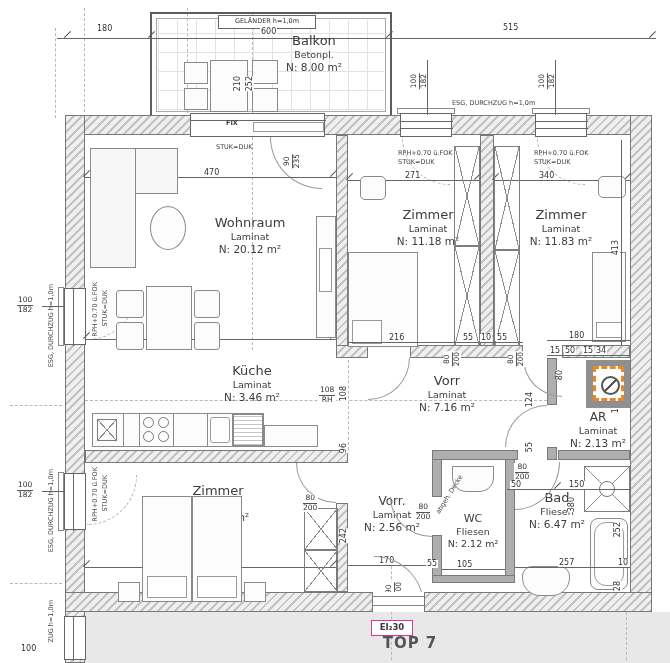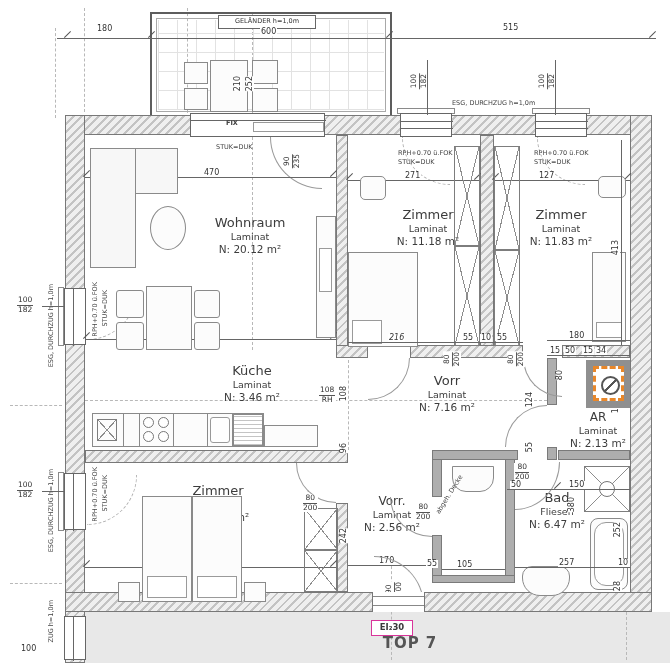--- a/index.html
+++ b/index.html
@@ -223,33 +223,33 @@
   <div class="room" style="left:528px;top:207px;width:66px;">
     <div class="nm">Zimmer</div>
     <div class="fl">Laminat</div>
     <div class="ar">N: 11.83 m²</div>
   </div>
   <div class="ann" style="left:534px;top:150px;">RPH+0.70 ü.FOK</div>
   <div class="ann" style="left:534px;top:159px;">STUK=DUK</div>
   <div class="dline" style="left:494px;top:180px;width:136px;height:1px;"></div>
   <div class="tick" style="left:491px;top:176px;"></div>
   <div class="tick" style="left:623px;top:176px;"></div>
-  <div class="dim" style="left:538px;top:172px;">127</div>
+  <div class="dim" style="left:538px;top:172px;">340</div>
   <div class="xbox" style="left:494px;top:146px;width:26px;height:104px;"></div>
   <div class="xbox" style="left:494px;top:250px;width:26px;height:96px;"></div>
   <div class="furn" style="left:598px;top:176px;width:28px;height:22px;border-radius:5px;"></div>
   <div class="furn" style="left:592px;top:252px;width:34px;height:90px;"></div>
   <div class="inner" style="left:596px;top:322px;width:26px;height:16px;"></div>
   <div class="dline" style="left:621px;top:140px;width:1px;height:205px;"></div>
   <div class="vdim" style="left:612px;top:240px;">413</div>
 
   <div class="arc br" style="left:368px;top:358px;width:42px;height:42px;"></div>
   <div class="arc bl" style="left:523px;top:358px;width:39px;height:39px;"></div>
   <div class="dline" style="left:348px;top:342px;width:175px;height:1px;"></div>
-  <div class="dim" style="left:388px;top:334px;font-style:italic;">216</div>
+  <div class="dim" style="left:388px;top:334px;">216</div>
   <div class="dim" style="left:462px;top:334px;">55</div>
   <div class="dim" style="left:480px;top:334px;">10</div>
   <div class="dim" style="left:496px;top:334px;">55</div>
   <div class="frac fracr" style="left:444px;top:350px;">
     <span class="num">80</span>
       <span class="den">200</span>
   </div>
   <div class="frac fracr" style="left:508px;top:350px;">
     <span class="num">80</span>
       <span class="den">200</span>
@@ -346,20 +346,25 @@
   </div>
   <div class="dline" style="left:348px;top:565px;width:84px;height:1px;"></div>
   <div class="dim" style="left:378px;top:557px;">170</div>
   <div class="dim" style="left:426px;top:560px;">55</div>
   <div class="arc tr" style="left:374px;top:556px;width:50px;height:50px;"></div>
   <div class="frac fracr" style="left:386px;top:580px;">
     <span class="num">90</span>
       <span class="den">200</span>
   </div>
 
+  <div class="room" style="left:445px;top:512px;width:56px;">
+    <div class="nm" style="font-size:11px;">WC</div>
+    <div class="fl">Fliesen</div>
+    <div class="ar" style="font-size:9.5px;">N: 2.12 m²</div>
+  </div>
   <div class="furn" style="left:452px;top:466px;width:42px;height:26px;border-radius:0 0 14px 14px;"></div>
   <div class="ann" style="left:438px;top:510px;transform:rotate(-58deg);transform-origin:left center;">abgeh. Decke</div>
   <div class="dline" style="left:442px;top:569px;width:63px;height:1px;"></div>
   <div class="dim" style="left:456px;top:561px;">105</div>
 
   <div class="room" style="left:528px;top:490px;width:58px;">
     <div class="nm">Bad</div>
     <div class="fl">Fliesen</div>
     <div class="ar">N: 6.47 m²</div>
   </div>
@@ -386,14 +391,19 @@
   <div class="dim" style="left:617px;top:559px;">10</div>
   <div class="vdim" style="left:614px;top:581px;">28</div>
 
   <div class="abs" style="left:372px;top:592px;width:53px;height:20px;background:#fff;border-left:1px solid #777;border-right:1px solid #777;box-sizing:border-box;">
     <div class="abs" style="left:0;top:4px;width:51px;height:1px;background:#888;"></div>
     <div class="abs" style="left:0;top:13px;width:51px;height:1px;background:#888;"></div>
   </div>
   <div class="eibox" style="left:371px;top:620px;width:40px;height:14px;">EI₂30</div>
   <div class="top7" style="left:375px;top:634px;width:70px;">TOP 7</div>
 
+  <div class="room" style="left:278px;top:33px;width:72px;">
+    <div class="nm">Balkon</div>
+    <div class="fl">Betonpl.</div>
+    <div class="ar">N: 8.00 m²</div>
+  </div>
 
 </div>
 
 </body></html>

